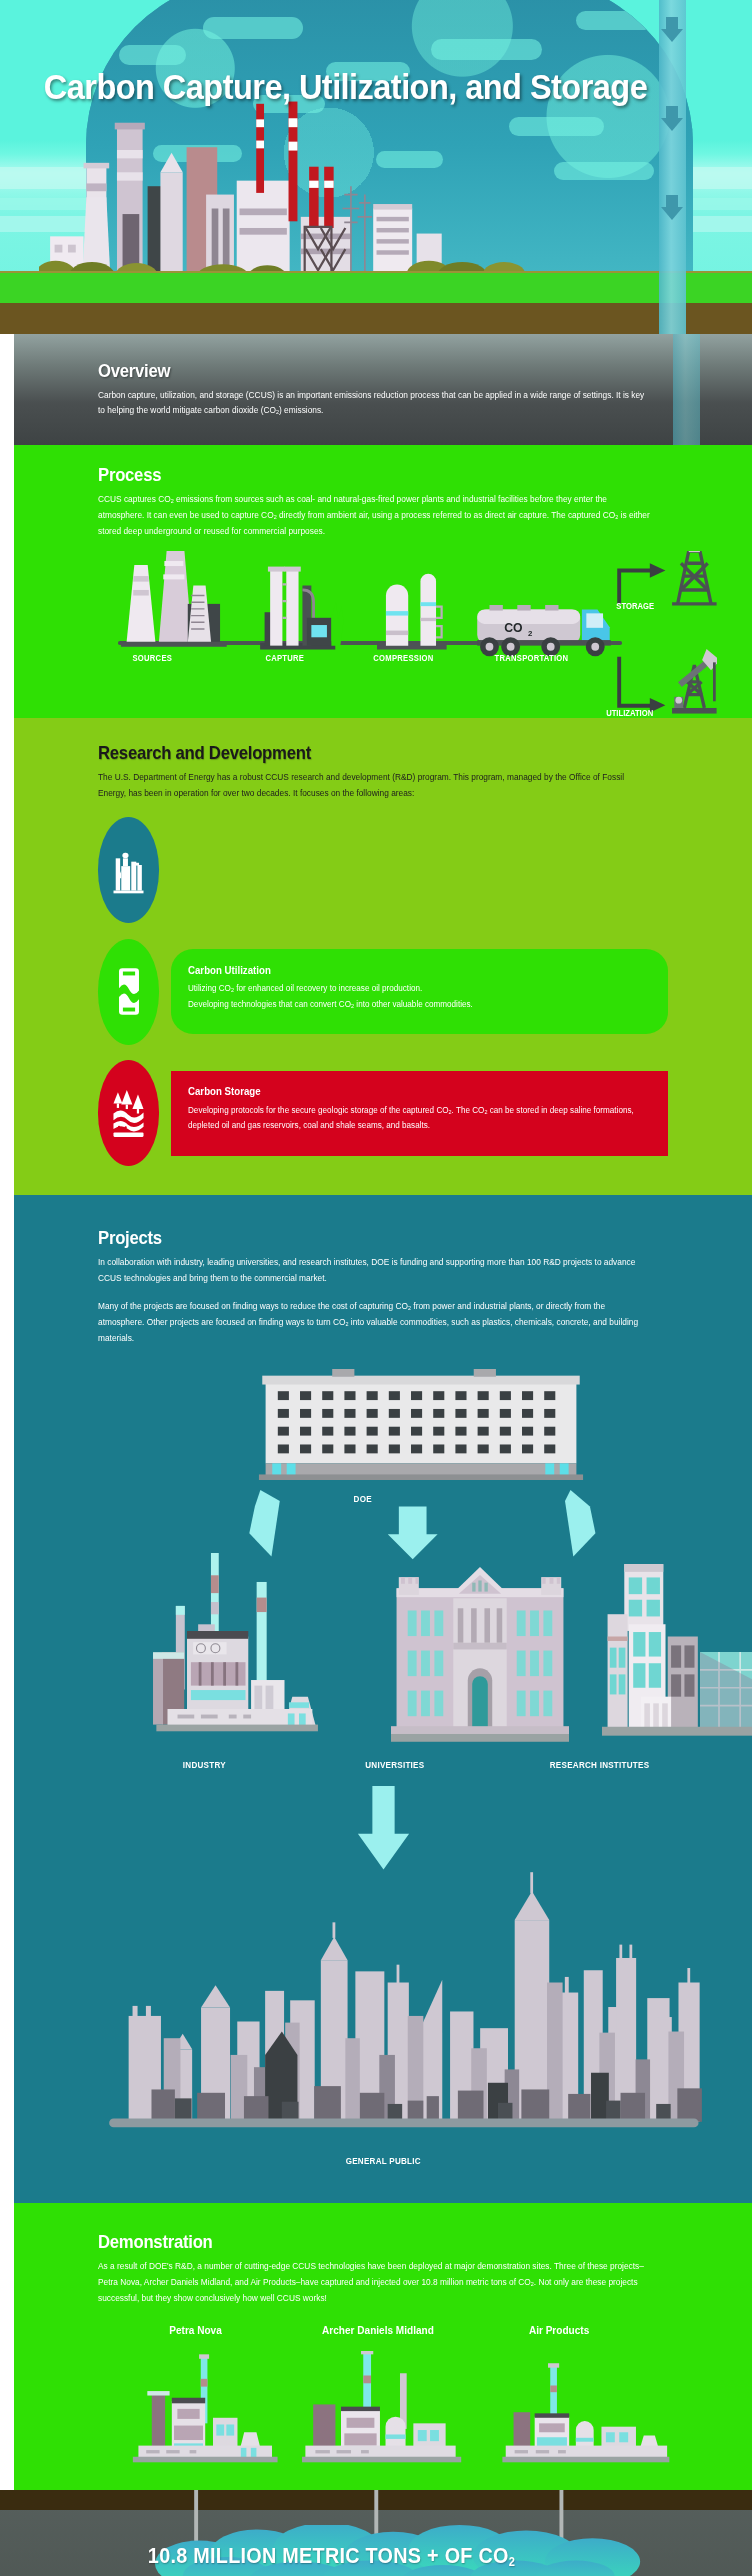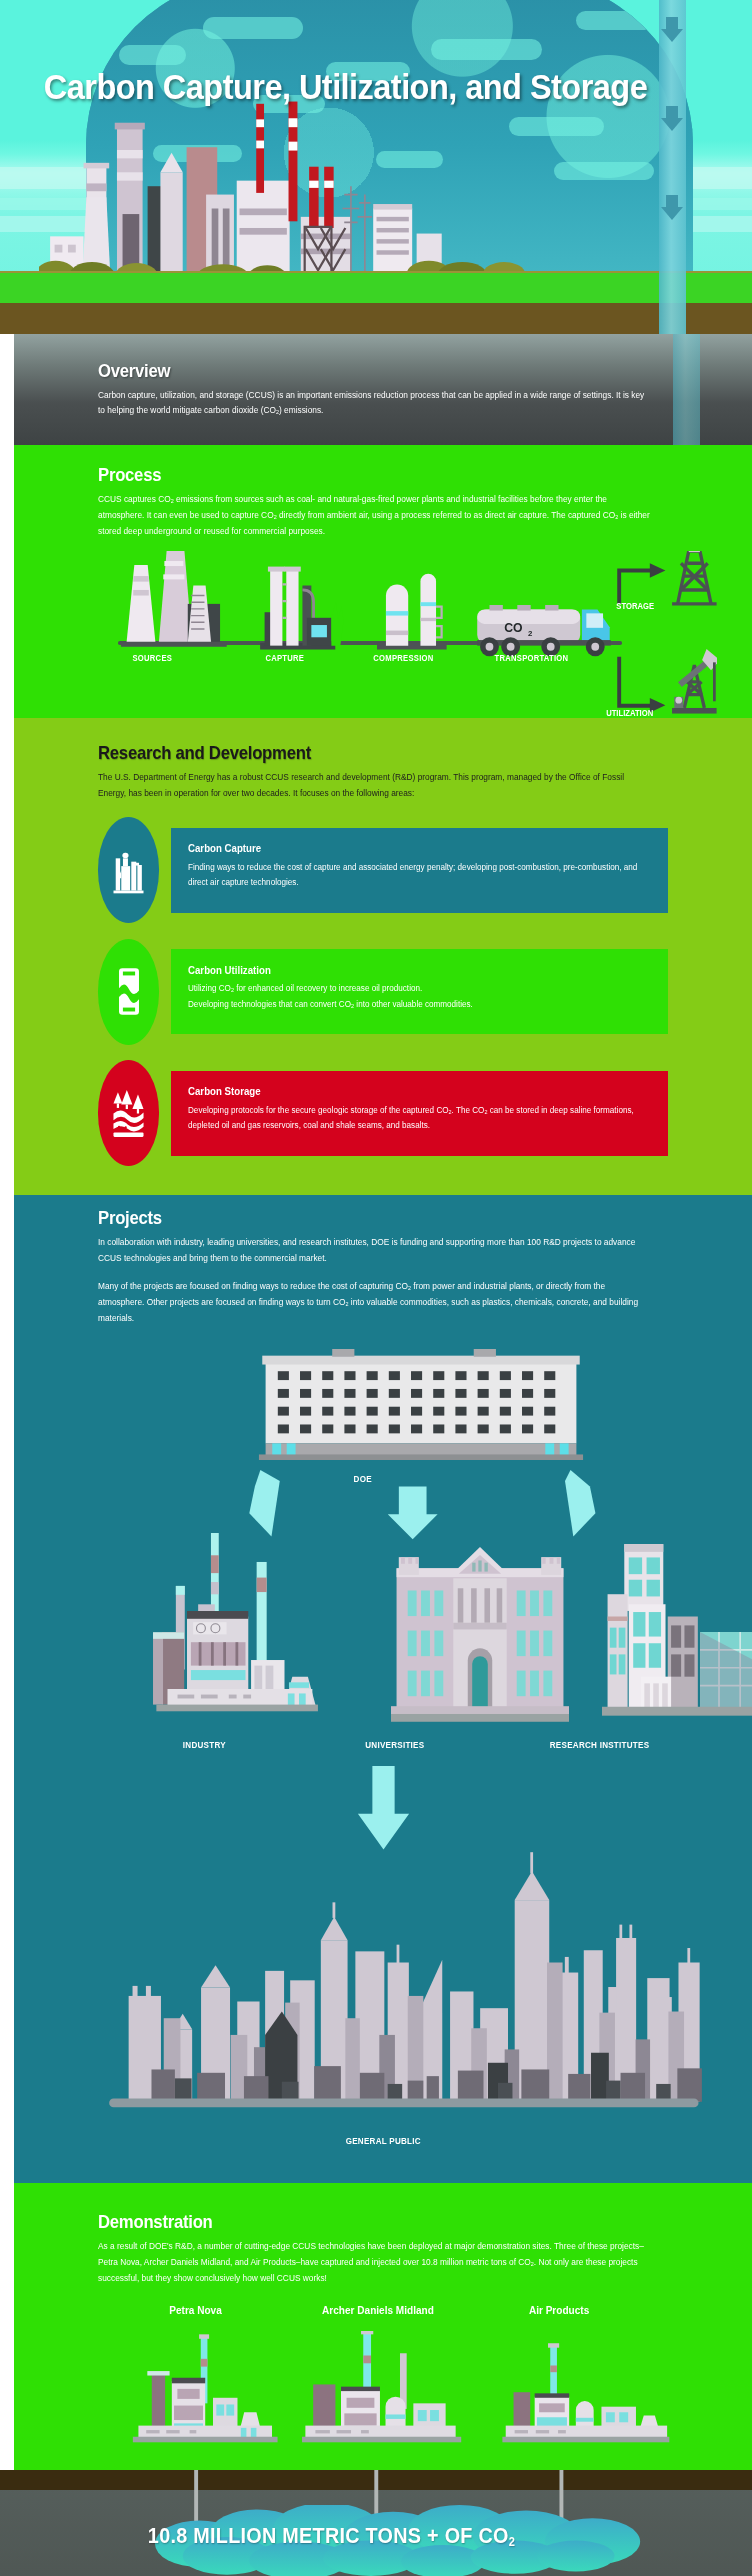--- a/index.html
+++ b/index.html
@@ -96,21 +96,21 @@
   .card-row { display:flex; align-items:center; margin-top:15.6px; }
   .card-icon {
     width:61px; height:106px; border-radius:31px/53px; flex:0 0 61px;
     display:flex; align-items:center; justify-content:center; margin-right:12.3px;
   }
   .card-body { flex:1; padding:14.5px 16.7px; color:#fff; min-height:85px; }
   .card-body h3 { font-size:11px; font-weight:bold; margin-bottom:5.6px; transform:scaleX(.88); transform-origin:left center;}
   .card-body p { font-size:8.4px; line-height:1.8; transform:scaleX(.97); transform-origin:left center;}
 
   
-  .projects { background:#1b7b8c; color:#fff; padding-top:12px; padding-bottom:5.6px; }
+  .projects { background:#1b7b8c; color:#fff; padding-top:32px; padding-bottom:5.6px; }
   .projects h2 { color:#fff; }
   .org-label { position:absolute; font-size:9.5px; font-weight:bold; color:#fff; transform:scaleX(.85); letter-spacing:0.3px;}
 
   
   .demo { background:#2fe004; color:#fff; padding-top:28px; padding-bottom:0; }
   .demo h2 { color:#fff; }
   .demo-name { position:absolute; font-size:11.7px; font-weight:bold; color:#fff; transform:scaleX(.86); }
 
   
   .banner { position:relative; height:139px; background:linear-gradient(180deg,#565f5c,#4d5552); overflow:hidden;}
@@ -354,36 +354,32 @@
           <polygon points="18,46 12,60 18,60"></polygon>
           <rect x="36" y="30" width="9" height="52"></rect>
           <rect x="47" y="36" width="8" height="46"></rect>
           <rect x="44" y="32" width="6" height="5"></rect>
           <rect x="20" y="56" width="12" height="4"></rect>
           <rect x="20" y="64" width="12" height="4"></rect>
           <rect x="20" y="72" width="12" height="4"></rect>
           <rect x="4" y="82" width="54" height="5"></rect>
         </svg>
       </div>
-      <div class="card-body" style="background:#1b7b8c;">
-        <h3>Carbon Capture</h3>
-        <p>Finding ways to reduce the cost of capture and associated energy penalty; developing post-combustion, pre-combustion, and direct air capture technologies.</p>
-      </div>
     </div>
 
     <div class="card-row">
       <div class="card-icon" style="background:#2fe004;">
         <svg width="28" height="51" viewBox="0 0 50 92" fill="#fff">
           <rect x="7" y="4" width="36" height="84" rx="6"></rect>
           <rect x="14" y="10" width="22" height="7" fill="#2fe004"></rect>
           <rect x="14" y="75" width="22" height="7" fill="#2fe004"></rect>
           <path d="M7 40 q10 -14 18 2 q8 16 18 2 v16 q-10 14 -18 -2 q-8 -16 -18 -2z" fill="#2fe004"></path>
         </svg>
       </div>
-      <div class="card-body" style="background:#2fe004;">
+      <div class="card-body" style="background:#2fe004;border-radius:22px;">
         <h3>Carbon Utilization</h3>
         <p>Utilizing CO<sub>2</sub> for enhanced oil recovery to increase oil production.</p>
         <p>Developing technologies that can convert CO<sub>2</sub> into other valuable commodities.</p>
       </div>
     </div>
 
     <div class="card-row">
       <div class="card-icon" style="background:#d4021d;">
         <svg width="35" height="49" viewBox="0 0 62 88" fill="#fff">
           <polygon points="12,6 20,26 4,26"></polygon>

